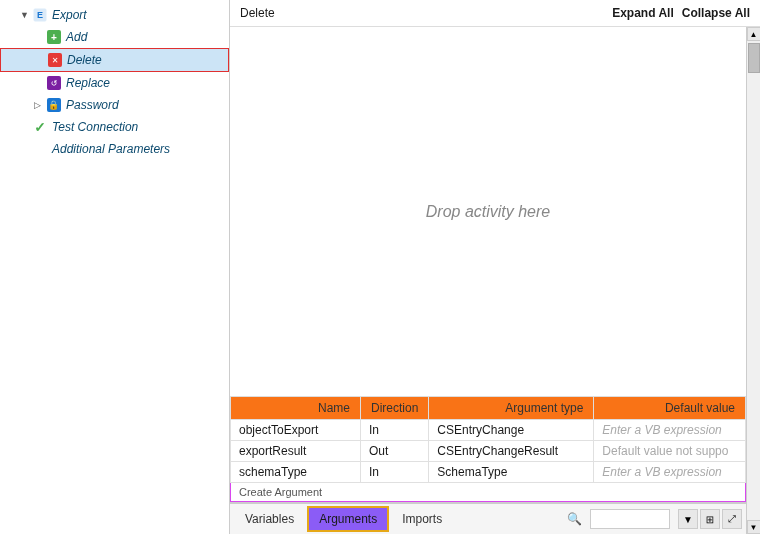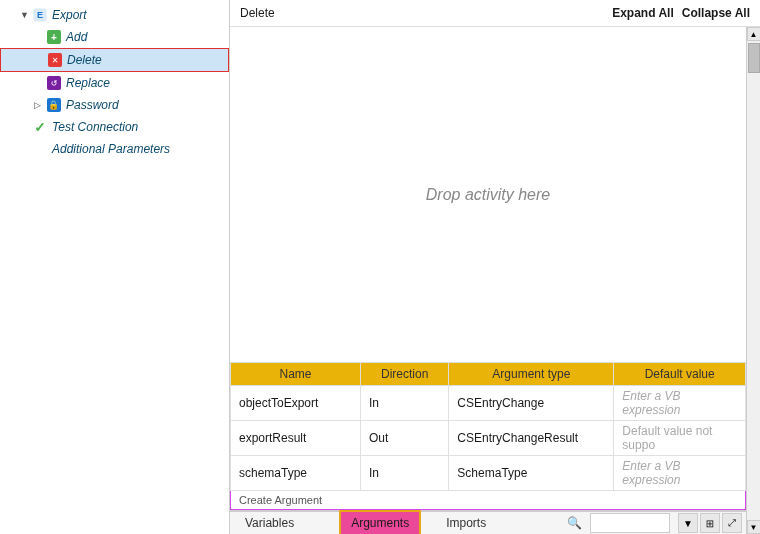--- a/index.html
+++ b/index.html
@@ -170,24 +170,24 @@
     }
 
     
     .args-table {
       width: 100%;
       border-collapse: collapse;
       font-size: 12px;
     }
 
     .args-table th {
-      background: #eab308;
+      background: #f97316;
       border: 1px solid #ddd;
-      padding: 4px 20px;
-      text-align: center;
+      padding: 4px 10px;
+      text-align: right;
       font-weight: normal;
       color: #333;
     }
 
     .args-table td {
       border: 1px solid #e0e0e0;
       padding: 3px 8px;
       color: #1a1a1a;
     }
 
@@ -228,38 +228,37 @@
       margin-top: 2px;
     }
 
     
     .tab-bar {
       display: flex;
       align-items: center;
       border-top: 2px solid #ccc;
       background: #f5f5f5;
       padding: 0 4px;
-      height: 24px;
-      gap: 14px;
+      height: 32px;
+      gap: 2px;
     }
 
     .tab {
       padding: 4px 10px;
       font-size: 12px;
       cursor: pointer;
       color: #333;
       border: 1px solid transparent;
     }
 
     .tab.active {
-      background: #ec4899;
+      background: #8b5cf6;
       border: 2px solid #e6a817;
       color: #1a1a1a;
       font-weight: 500;
-      margin-left: 20px;
     }
 
     .tab-search {
       margin-left: auto;
       display: flex;
       align-items: center;
       gap: 4px;
     }
 
     .tab-search-input {

